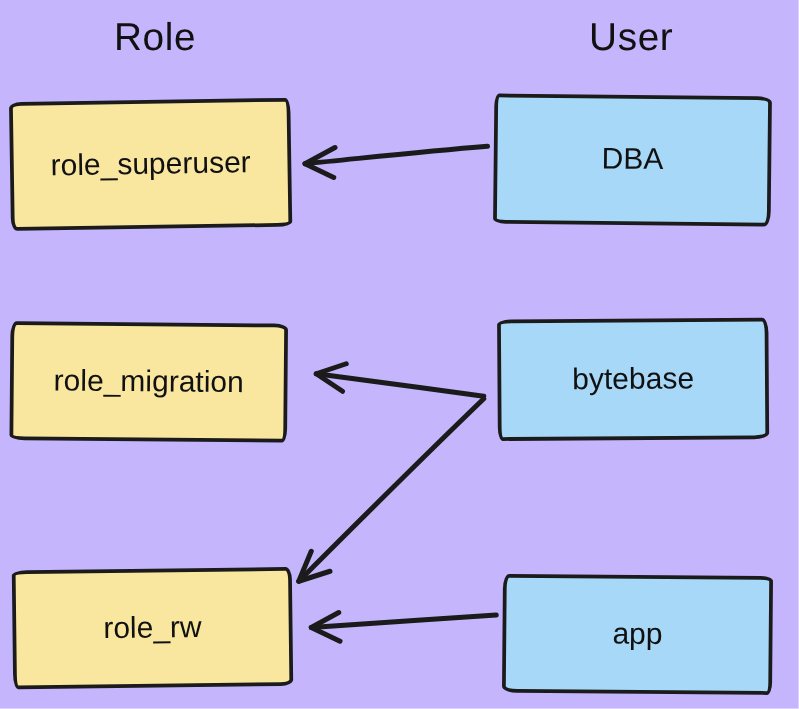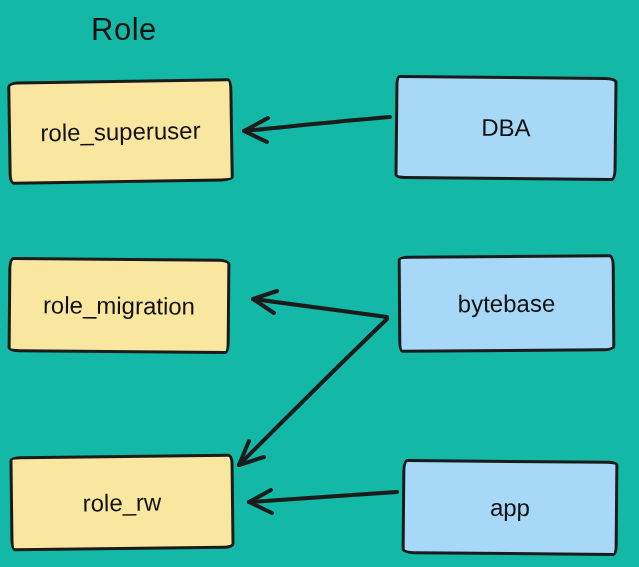--- a/index.html
+++ b/index.html
@@ -5,21 +5,21 @@
   html, body {
     margin: 0;
     padding: 0;
     background: #ffffff;
     font-family: "Liberation Sans", sans-serif;
   }
   .canvas {
     position: relative;
     width: 639px;
     height: 567px;
-    background: #14b8a6;
+    background: #c4b5fd;
     overflow: hidden;
   }
   .col-title {
     position: absolute;
     width: 200px;
     text-align: center;
     font-size: 31px;
     font-weight: 500;
     color: #111111;
     letter-spacing: 0.5px;
@@ -86,20 +86,21 @@
     stroke-linejoin: round;
   }
 </style>
 </head>
 <body>
 
 <div class="canvas">
 
   <div class="col-title role">Role</div>
 
+  <div class="col-title user">User</div>
 
   <svg class="arrow-layer" viewBox="0 0 639 567">
     <g>
       <path d="M 390 117 C 340 121, 295 126, 244 131"></path>
       <polyline points="268,118 244,131 267,142"></polyline>
     </g>
     <g>
       <path d="M 387 317 C 342 311, 300 305, 253 299"></path>
       <polyline points="277,291 253,299 274,313"></polyline>
     </g>

